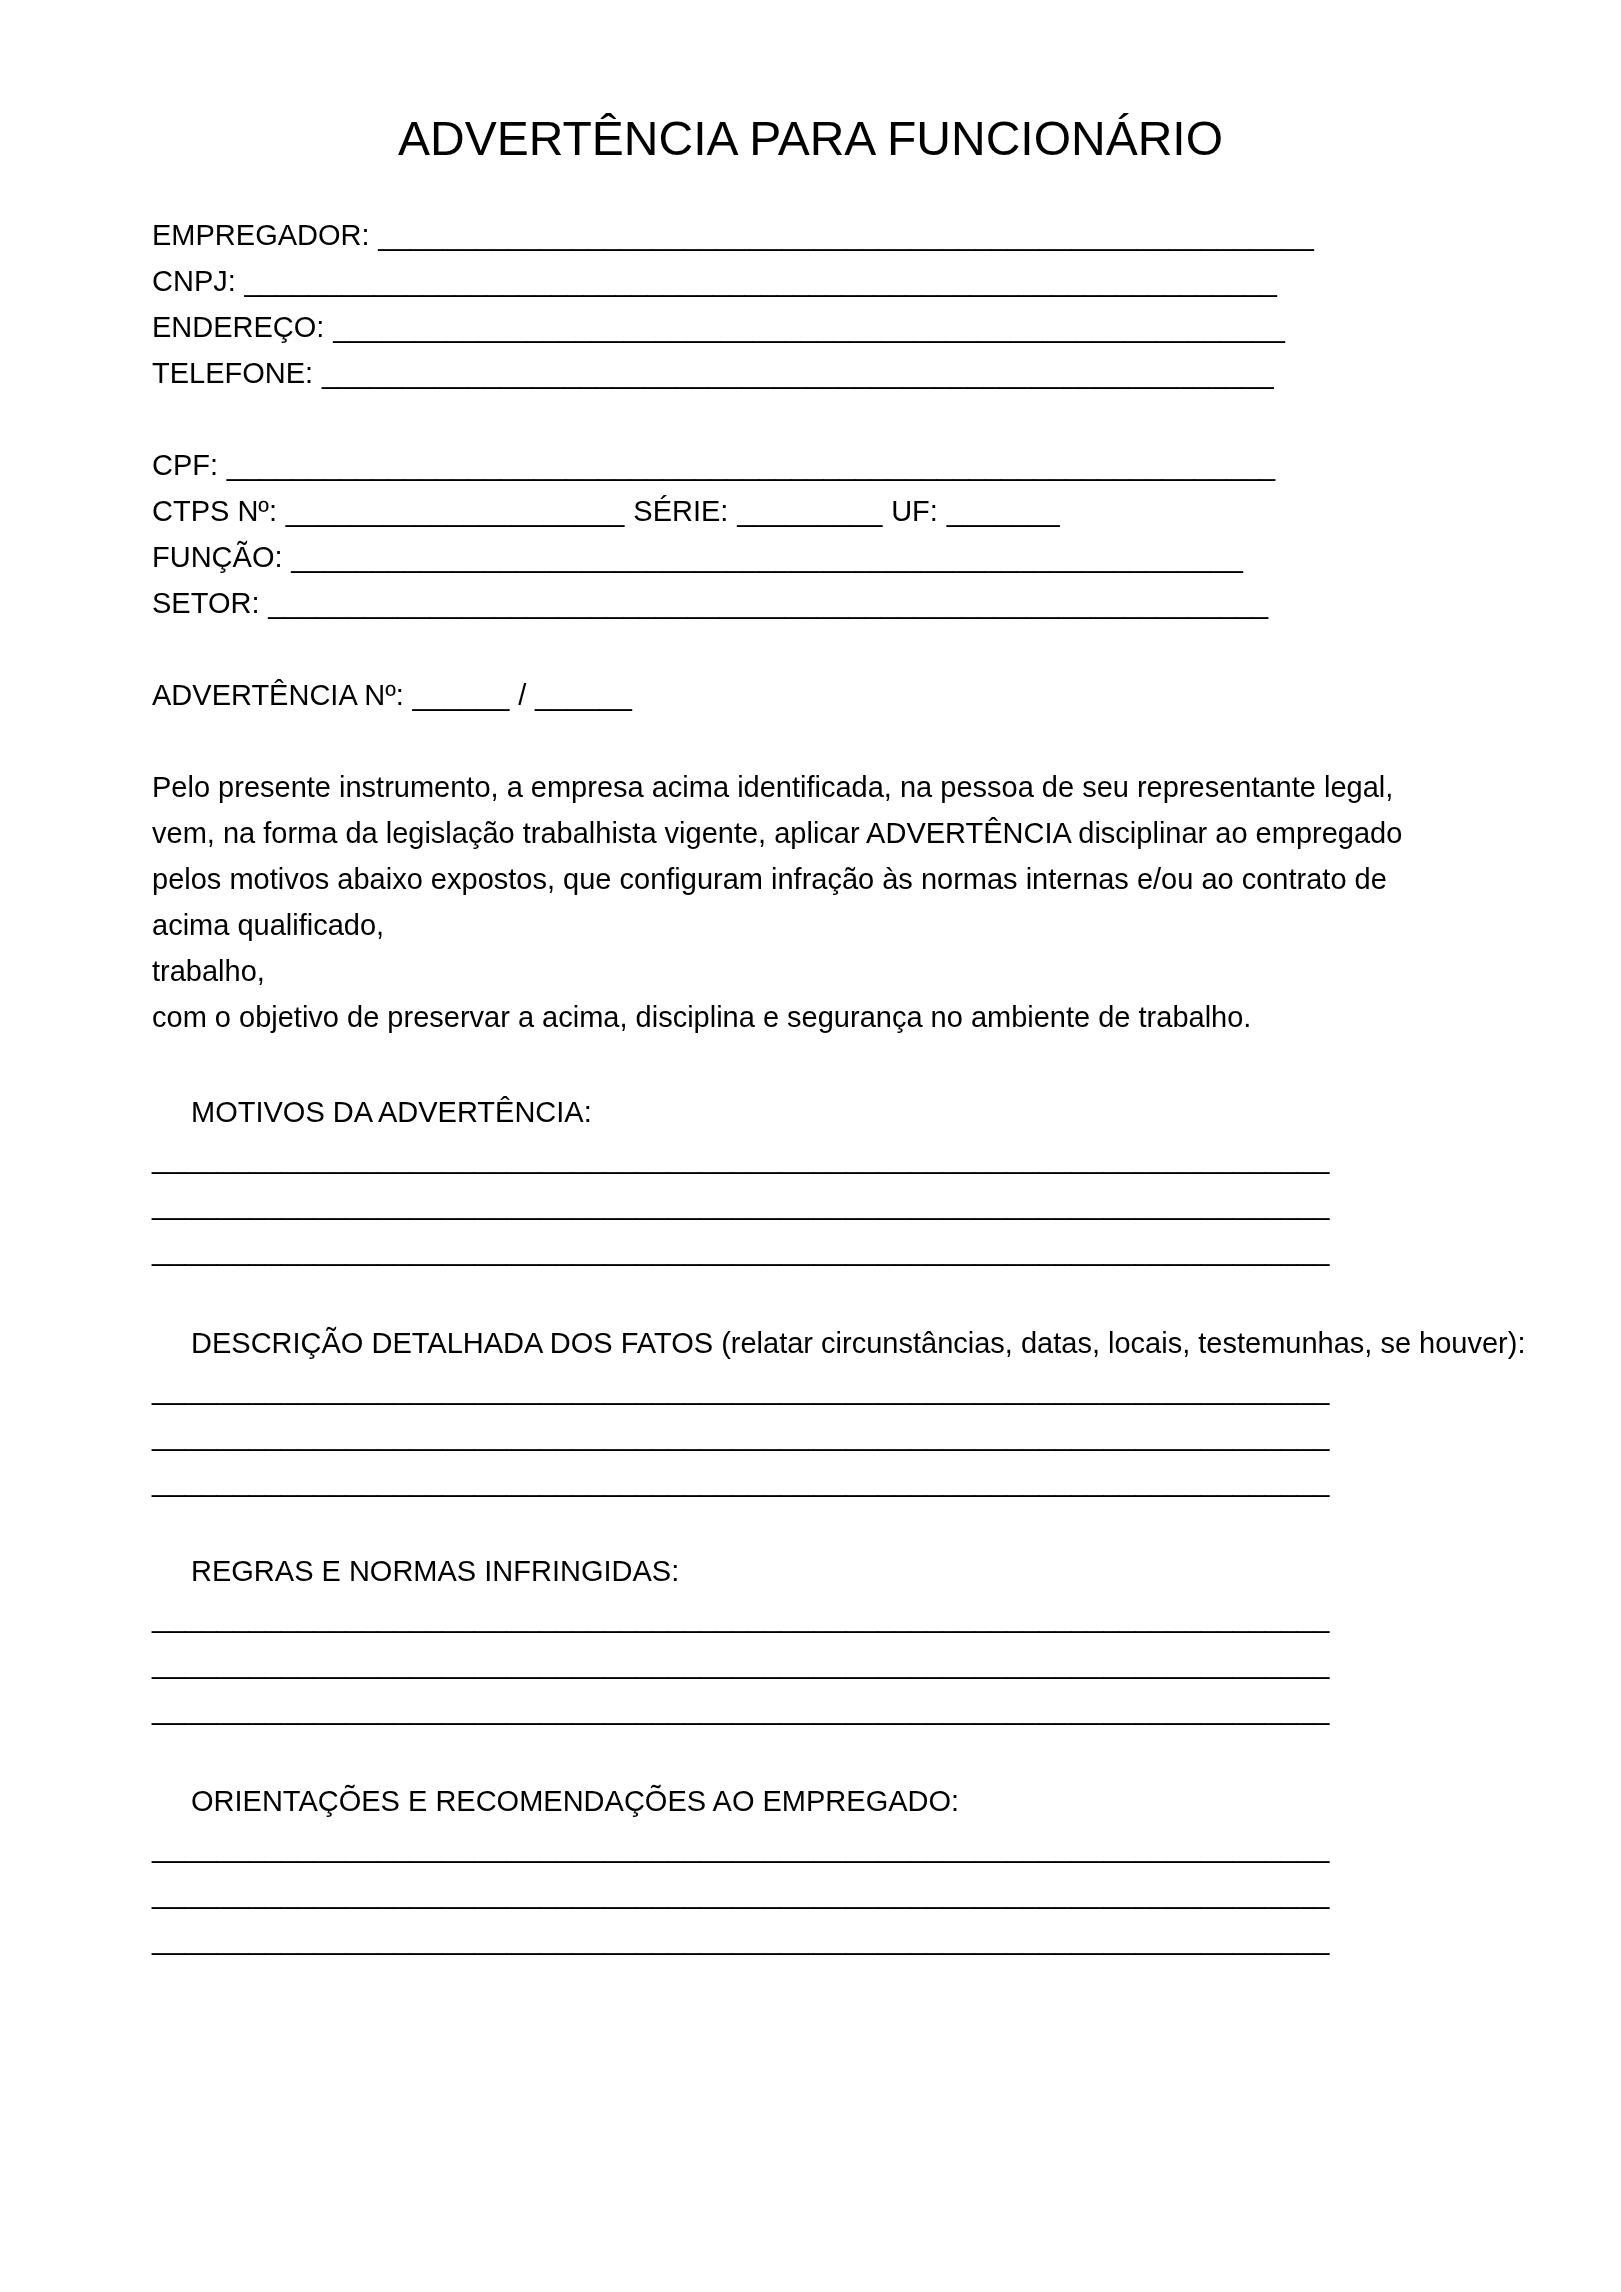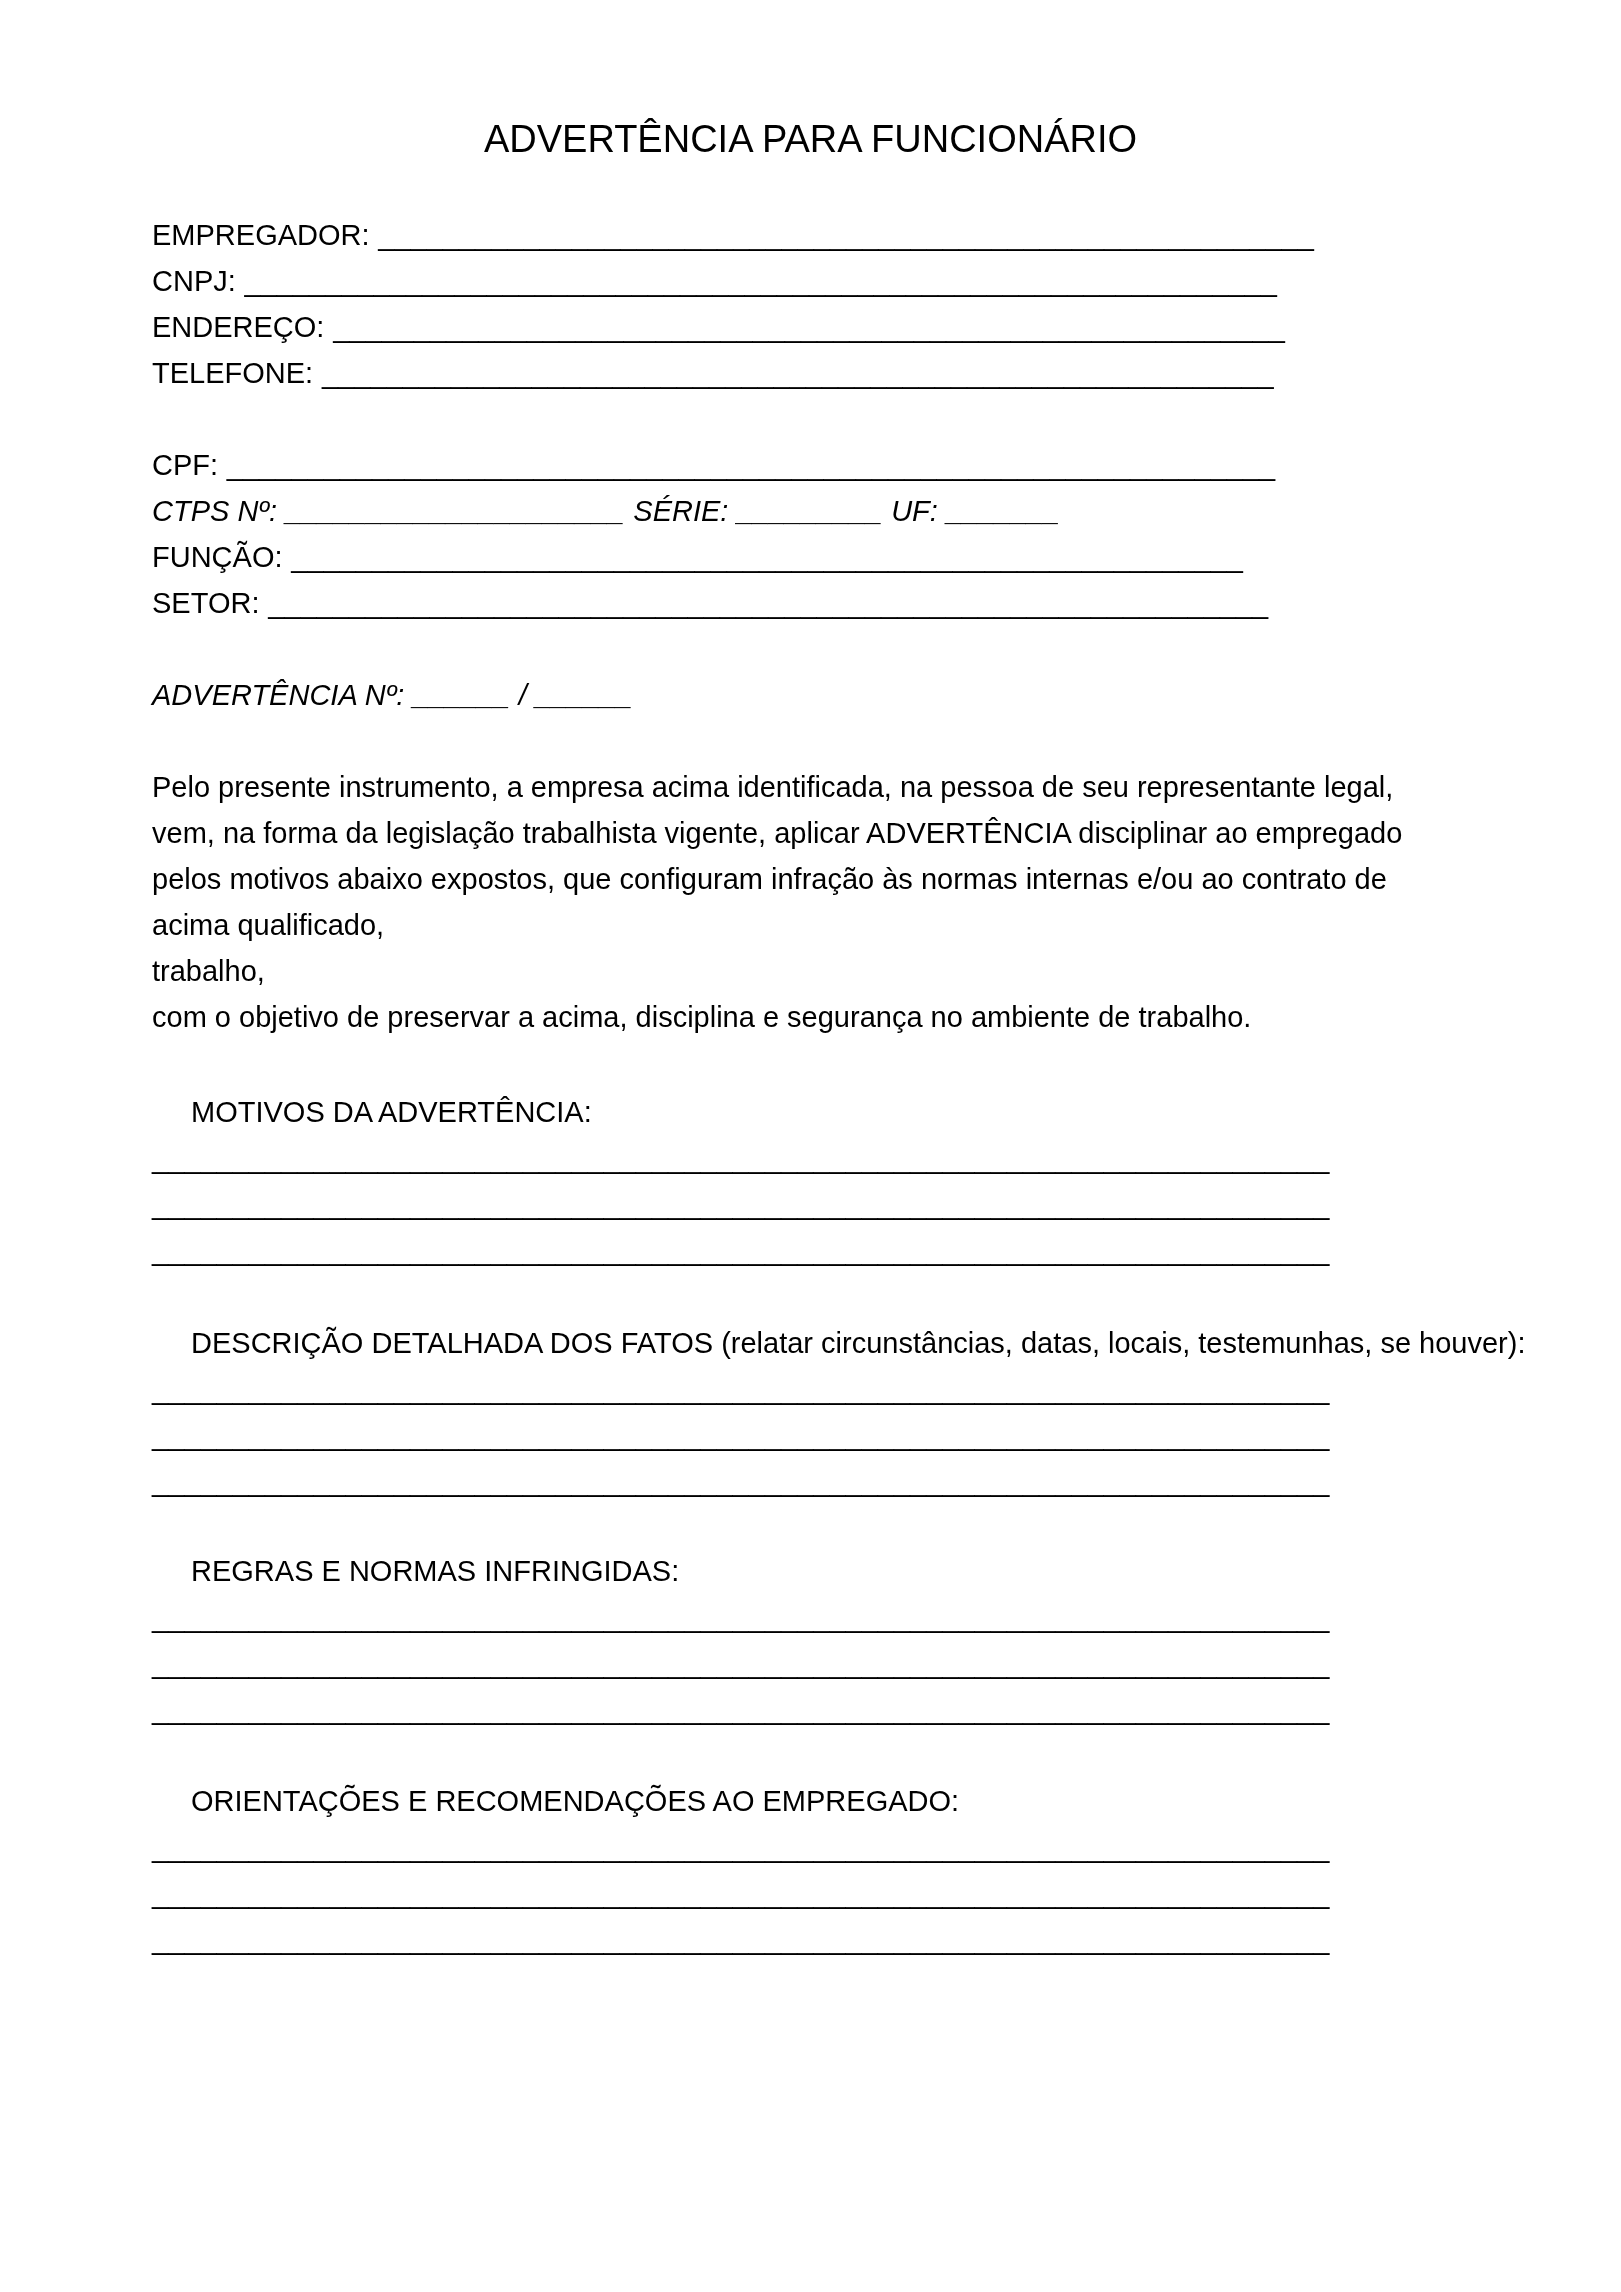--- a/index.html
+++ b/index.html
@@ -11,29 +11,29 @@
     background:#ffffff;
     color:#000000;
     font-family:"Liberation Sans","DejaVu Sans",sans-serif;
     font-size:29px;
     line-height:46px;
     overflow:hidden;
   }
   .title{
     margin-left:-152px;margin-right:-123px;
     text-align:center;
-    font-size:38px;
+    font-size:48px;
     line-height:46px;
     margin-bottom:50px;
     white-space:nowrap;
   }
   .row{height:46px;white-space:nowrap;}
   .blank-row{height:46px;}
   .fl .line{margin-left:8.8px;}
-  .seg{margin-right:8.8px;font-style:italic;}
+  .seg{margin-right:8.8px;}
   .seg:last-child{margin-right:12px;}
   .para-line{height:46px;white-space:nowrap;}
   .section-heading{height:46px;white-space:nowrap;margin-left:39px;}
   .rule-line{height:46px;white-space:nowrap;letter-spacing:0;}
   .sp50{height:49px;}
   .sp48{height:47px;}
   .sp45{height:44px;}
   .sp47{height:46px;}
 </style>
 </head>

